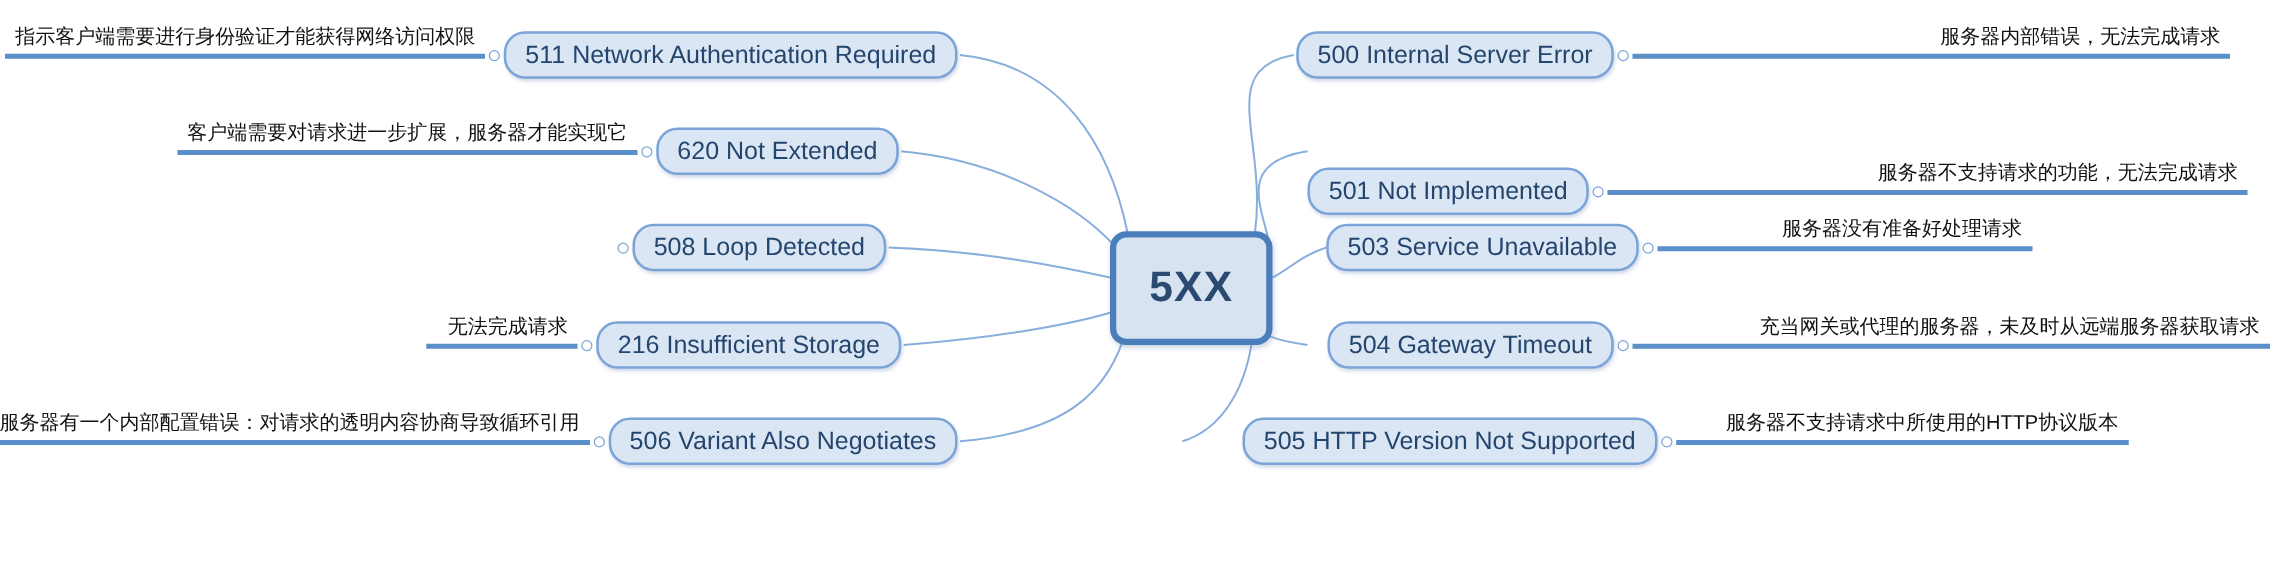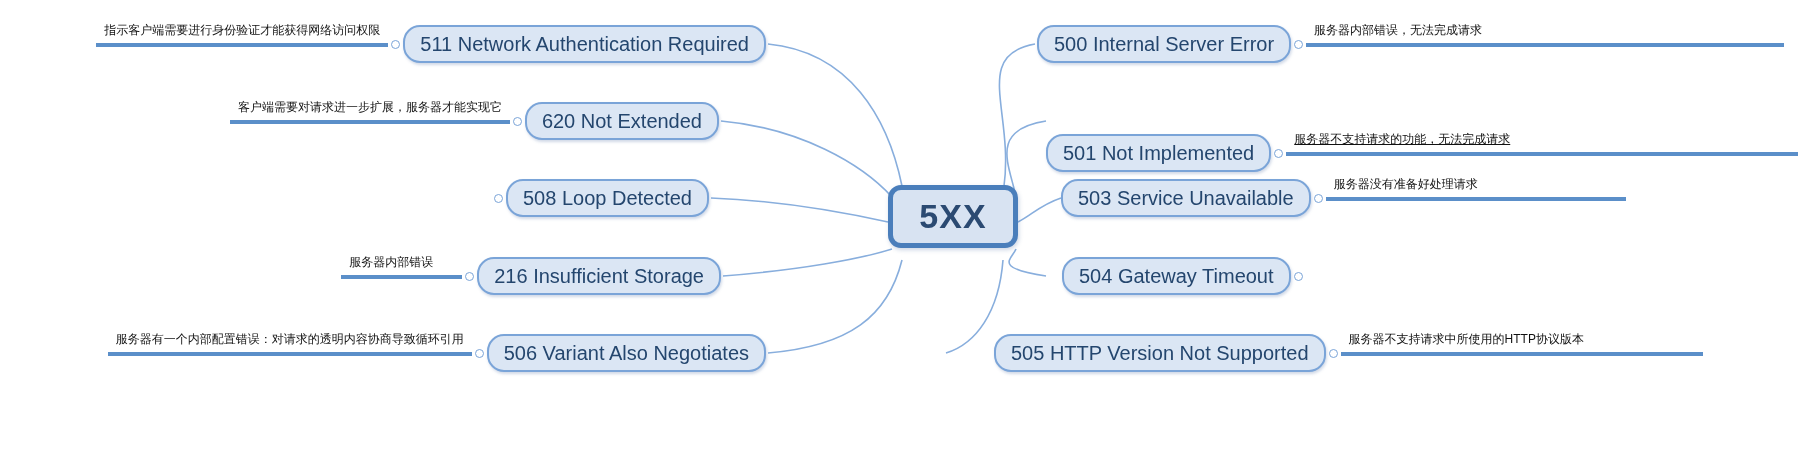--- a/index.html
+++ b/index.html
@@ -29,25 +29,25 @@
   }
   .connector-circle{
     box-sizing:border-box;width:9px;height:9px;flex:0 0 9px;border-radius:50%;
     background:var(--circle-fill);border:1.5px solid var(--circle-border);
   }
   .desc{
     position:relative;top:-11px;
     box-sizing:border-box;
     padding:0 8px 3px 8px;
     border-bottom:4px solid var(--line);
-    font-size:12px;color:var(--desc-text);
-    white-space:nowrap;text-align:left;line-height:20px;
+    font-size:16px;color:var(--desc-text);
+    white-space:nowrap;text-align:right;line-height:20px;
   }
   .center-node{
-    position:absolute;left:888px;top:185px;width:130px;height:63px;z-index:2;
+    position:absolute;left:888px;top:185px;width:130px;height:91px;z-index:2;
     box-sizing:border-box;display:flex;align-items:center;justify-content:center;
     background:var(--center-fill);border:5px solid var(--center-border);
     border-radius:13px;color:var(--center-text);
     font-size:34px;font-weight:bold;letter-spacing:1px;
     box-shadow:1px 2px 4px rgba(90,120,170,0.3);
     text-align:center;
   }
 </style>
 </head>
 <body>
@@ -82,52 +82,53 @@
     <div class="connector-circle"></div>
     <div class="node">620 Not Extended</div>
   </div>
 
   <div class="row row-left" style="top:179px;right:1110px;">
     <div class="connector-circle"></div>
     <div class="node">508 Loop Detected</div>
   </div>
 
   <div class="row row-left" style="top:257px;right:1098px;">
-    <div class="desc" style="min-width:121px;">服务器内部错误</div>
+    <div class="desc" style="min-width:121px;">无法完成请求</div>
     <div class="connector-circle"></div>
     <div class="node">216 Insufficient Storage</div>
   </div>
 
   <div class="row row-left" style="top:334px;right:1053px;">
     <div class="desc">服务器有一个内部配置错误：对请求的透明内容协商导致循环引用</div>
     <div class="connector-circle"></div>
     <div class="node">506 Variant Also Negotiates</div>
   </div>
 
   <div class="row" style="top:25px;left:1037px;">
     <div class="node">500 Internal Server Error</div>
     <div class="connector-circle"></div>
     <div class="desc" style="width:478px;">服务器内部错误，无法完成请求</div>
   </div>
 
   <div class="row" style="top:102px;left:1046px;margin-top:32px;">
     <div class="node">501 Not Implemented</div>
     <div class="connector-circle"></div>
-    <div class="desc" style="width:512px;text-decoration:underline;">服务器不支持请求的功能，无法完成请求</div>
+    <div class="desc" style="width:512px;">服务器不支持请求的功能，无法完成请求</div>
   </div>
 
   <div class="row" style="top:179px;left:1061px;">
     <div class="node">503 Service Unavailable</div>
     <div class="connector-circle"></div>
     <div class="desc" style="width:300px;">服务器没有准备好处理请求</div>
   </div>
 
   <div class="row" style="top:257px;left:1046px;padding-left:16px;">
     <div class="node">504 Gateway Timeout</div>
     <div class="connector-circle"></div>
+    <div class="desc" style="width:510px;">充当网关或代理的服务器，未及时从远端服务器获取请求</div>
   </div>
 
   <div class="row" style="top:334px;left:946px;padding-left:48px;">
     <div class="node">505 HTTP Version Not Supported</div>
     <div class="connector-circle"></div>
     <div class="desc" style="width:362px;">服务器不支持请求中所使用的HTTP协议版本</div>
   </div>
 
 </div>
 

